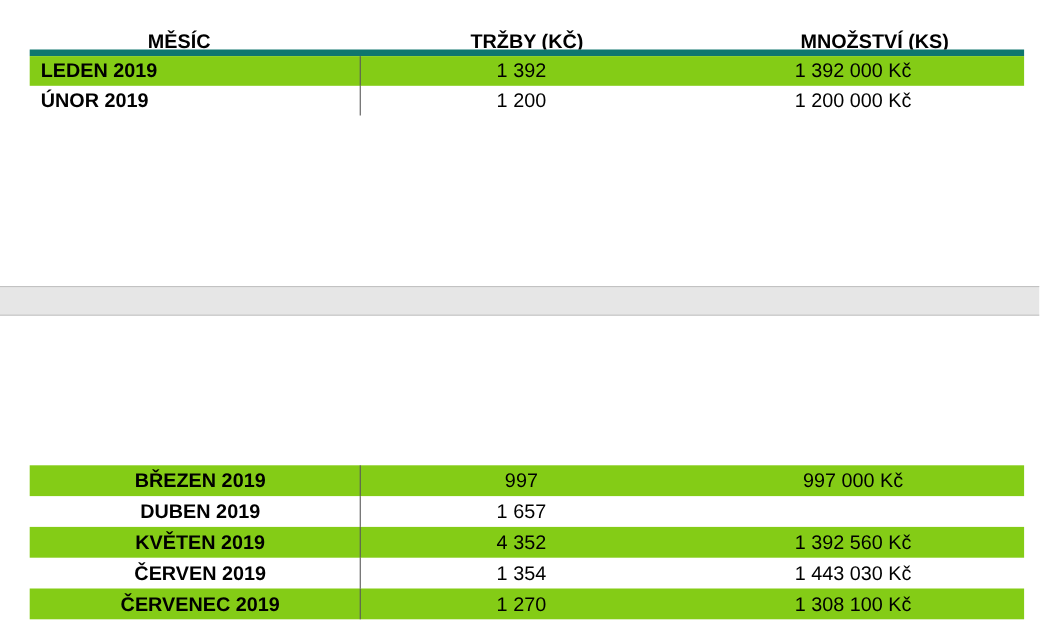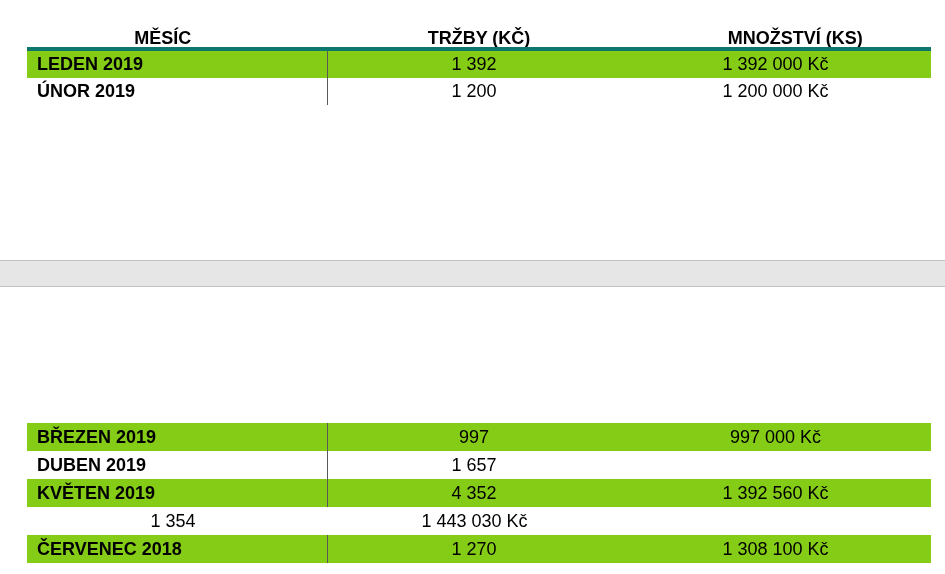--- a/index.html
+++ b/index.html
@@ -11,21 +11,21 @@
     color: #000000;
   }
   .canvas { position: relative; width: 945px; height: 574px; background: #ffffff; }
 
   
   .sales-table { position: absolute; left: 27px; width: 904px; }
   .t1 { top: 25px; }
   .t2 { top: 423px; }
 
   .row { display: flex; width: 904px; }
-  .hrow { height: 26px; border-bottom: 4px solid #0f766e; gap: 44px; }
+  .hrow { height: 26px; border-bottom: 6px solid #0f766e; gap: 44px; }
   .drow { height: 27px; }
   .t2 .drow { height: 28px; }
   .striped { background: #84cc16; }
 
   .cell { overflow: hidden; white-space: nowrap; }
   .c1 { width: 301px; }
   .c2 { width: 301px; }
   .c3 { width: 302px; }
 
   .hrow .cell {
@@ -35,21 +35,21 @@
     line-height: 26px;
   }
 
   .drow .c1 {
     font-weight: bold;
     font-size: 18px;
     line-height: 27px;
     padding-left: 10px;
     border-right: 1.5px solid #595959;
   }
-  .t2 .drow .c1 { line-height: 28px; }
+  .t2 .drow .c1 { line-height: 28px; text-align: center; }
 
   .drow .c2, .drow .c3 {
     text-align: center;
     font-weight: normal;
     font-size: 18px;
     line-height: 27px;
     padding-right: 9px;
   }
   .t2 .drow .c2, .t2 .drow .c3 { line-height: 28px; }
 
@@ -97,23 +97,24 @@
     <div class="row drow">
       <div class="cell c1">DUBEN 2019</div>
       <div class="cell c2">1 657</div>
     </div>
     <div class="row drow striped">
       <div class="cell c1">KVĚTEN 2019</div>
       <div class="cell c2">4 352</div>
       <div class="cell c3">1 392 560 Kč</div>
     </div>
     <div class="row drow">
+      <div class="cell c1">ČERVEN 2019</div>
       <div class="cell c2">1 354</div>
       <div class="cell c3">1 443 030 Kč</div>
     </div>
     <div class="row drow striped">
-      <div class="cell c1">ČERVENEC 2018</div>
+      <div class="cell c1">ČERVENEC 2019</div>
       <div class="cell c2">1 270</div>
       <div class="cell c3">1 308 100 Kč</div>
     </div>
   </div>
 
 </div>
 
 </body></html>

